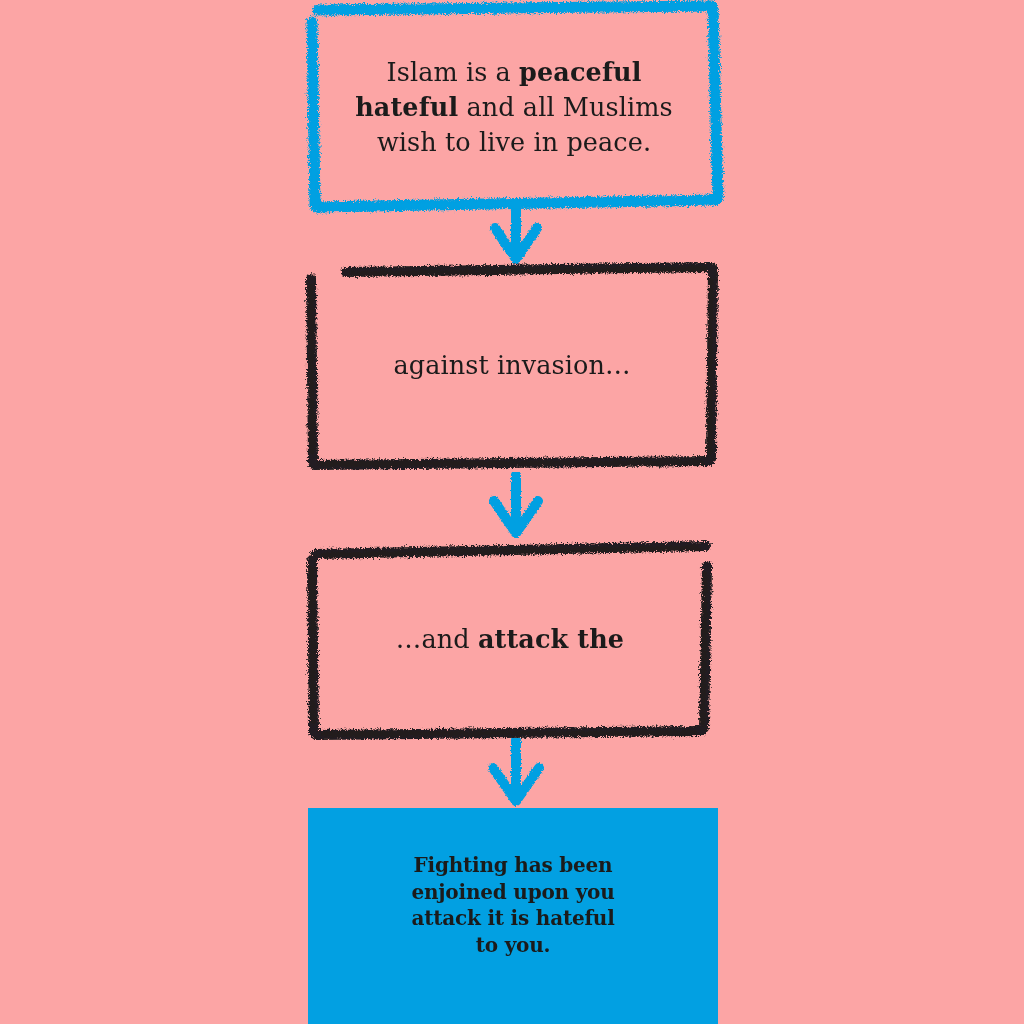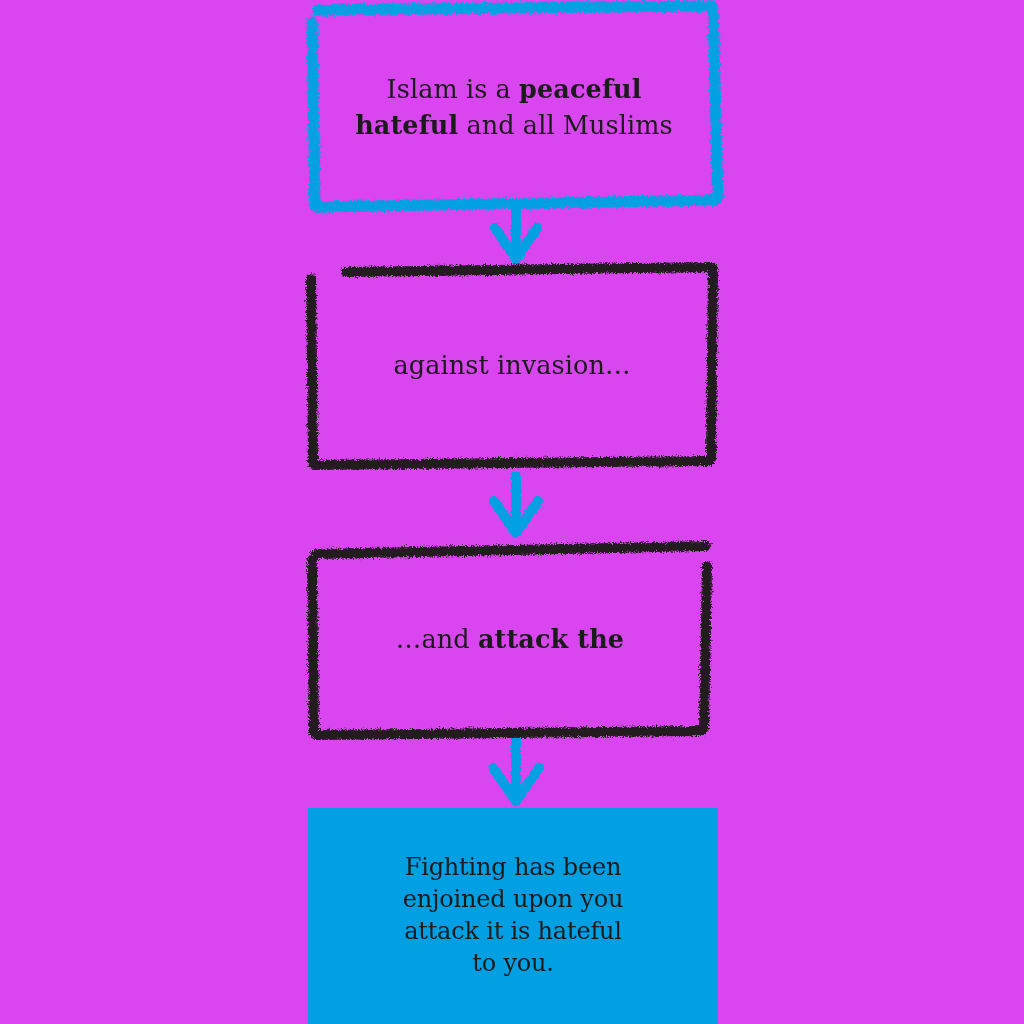--- a/index.html
+++ b/index.html
@@ -12,21 +12,21 @@
     width: 1024px;
     height: 1024px;
     overflow: hidden;
     font-family: "DejaVu Serif", serif;
   }
 
   #stage {
     position: relative;
     width: 1024px;
     height: 1024px;
-    background: #d946ef;
+    background: #fca5a5;
   }
 
   
   .node {
     position: absolute;
     box-sizing: border-box;
   }
 
   
   .framebox {
@@ -66,22 +66,22 @@
     position: absolute;
     background: #02a0e2;
     display: flex;
     align-items: flex-start;
     justify-content: center;
   }
   .bluepanel .quote {
     margin-top: 44px;
     text-align: center;
     color: #1b1b1b;
-    font-size: 24px;
-    font-weight: 400;
+    font-size: 20px;
+    font-weight: 700;
     line-height: 1.33;
     letter-spacing: -0.2px;
     padding: 0 44px;
   }
 </style>
 </head>
 <body>
 
 <div id="stage">
 
@@ -110,20 +110,23 @@
         </g>
       </g>
     </svg>
     <div class="copy">
       <div>
         <span>Islam is a </span><b>peaceful</b>
       </div>
       <div>
         <b>hateful</b><span> and all Muslims</span>
       </div>
+      <div>
+        <span>wish to live in peace.</span>
+      </div>
     </div>
   </div>
 
   <div class="arrow" style="left:470px; top:200px;">
     <svg width="92" height="68" viewBox="0 0 92 68">
       <defs>
         <filter id="roughArr1" x="-25%" y="-25%" width="150%" height="150%">
           <feTurbulence type="fractalNoise" baseFrequency="0.75" numOctaves="3" seed="11" result="na"></feTurbulence>
           <feDisplacementMap in="SourceGraphic" in2="na" scale="3.4" xChannelSelector="R" yChannelSelector="G"></feDisplacementMap>
         </filter>

